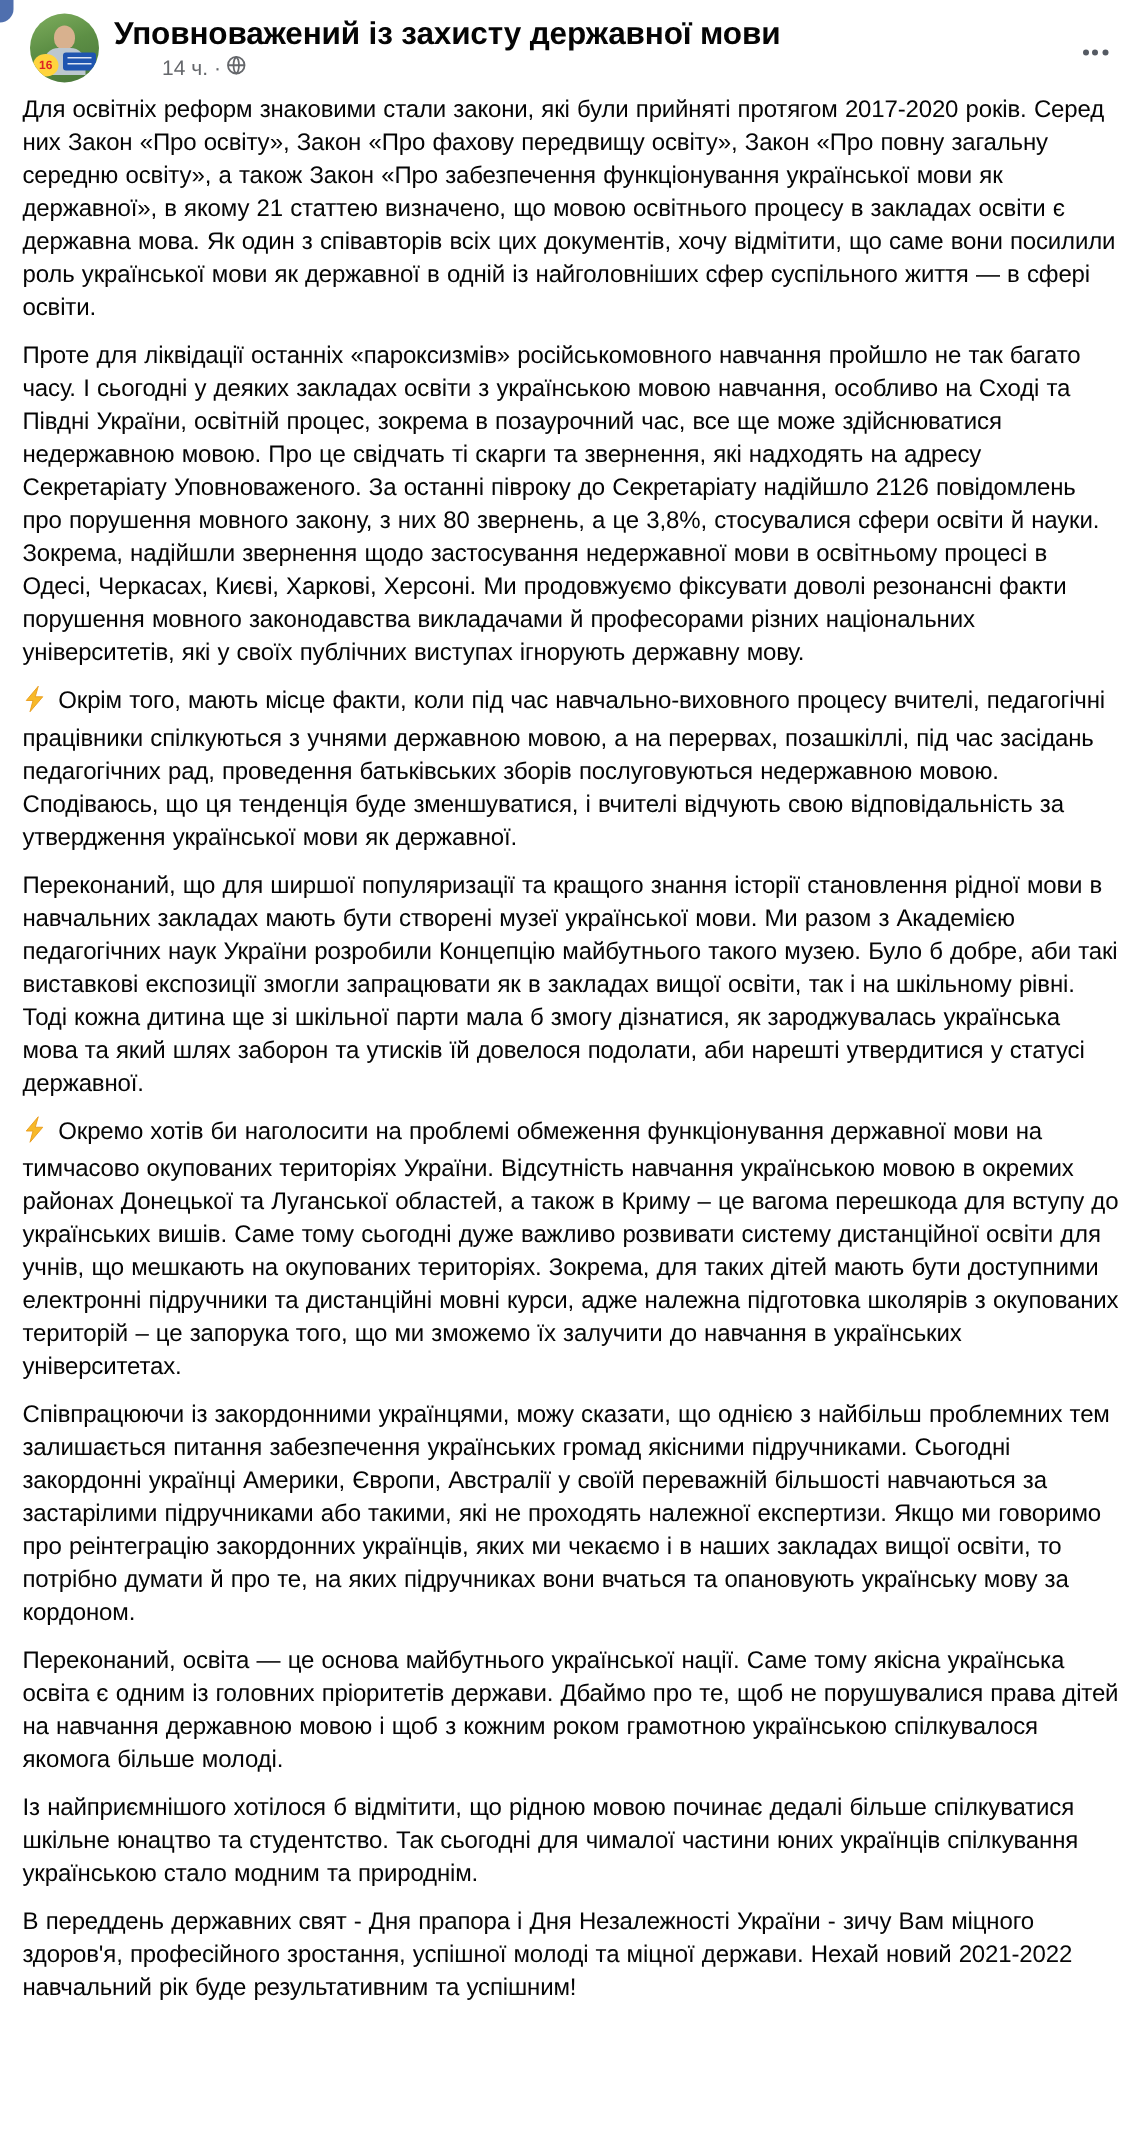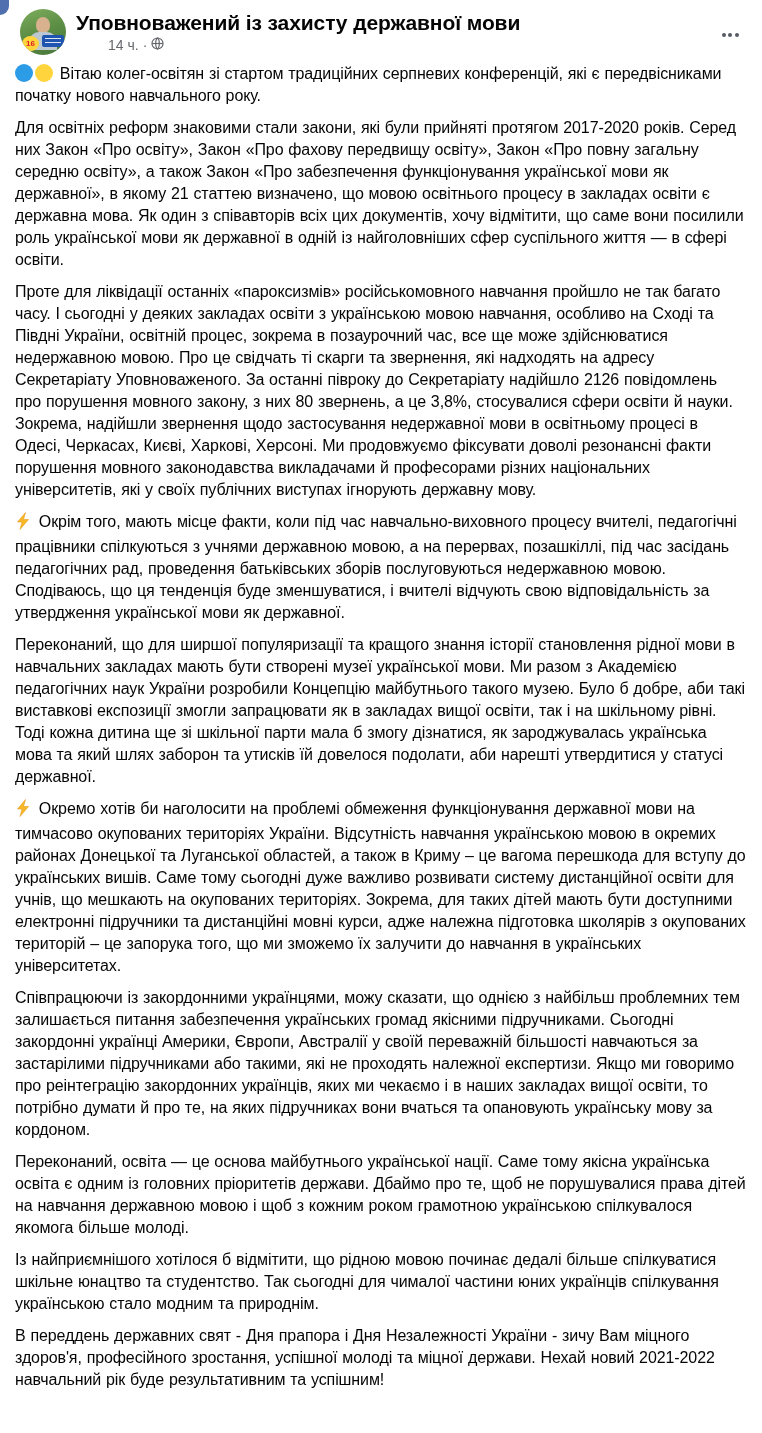--- a/index.html
+++ b/index.html
@@ -170,21 +170,20 @@
     <div class="more-btn" aria-label="Options">
       <span style="display:flex;gap:2.5px;">
           <b></b>
           <b></b>
           <b></b>
         </span>
     </div>
   </div>
 
   <div class="post-body" id="post-body">
-      <p><span class="emoji-circle blue"></span><span class="emoji-circle yellow"></span> <span>Вітаю колег-освітян зі стартом традиційних серпневих конференцій, які є передвісниками початку нового навчального року.</span></p>
       <p><span>Для освітніх реформ знаковими стали закони, які були прийняті протягом 2017-2020 років. Серед них Закон «Про освіту», Закон «Про фахову передвищу освіту», Закон «Про повну загальну середню освіту», а також Закон «Про забезпечення функціонування української мови як державної», в якому 21 статтею визначено, що мовою освітнього процесу в закладах освіти є державна мова. Як один з співавторів всіх цих документів, хочу відмітити, що саме вони посилили роль української мови як державної в одній із найголовніших сфер суспільного життя — в сфері освіти.</span></p>
       <p><span>Проте для ліквідації останніх «пароксизмів» російськомовного навчання пройшло не так багато часу. І сьогодні у деяких закладах освіти з українською мовою навчання, особливо на Сході та Півдні України, освітній процес, зокрема в позаурочний час, все ще може здійснюватися недержавною мовою. Про це свідчать ті скарги та звернення, які надходять на адресу Секретаріату Уповноваженого. За останні півроку до Секретаріату надійшло 2126 повідомлень про порушення мовного закону, з них 80 звернень, а це 3,8%, стосувалися сфери освіти й науки. Зокрема, надійшли звернення щодо застосування недержавної мови в освітньому процесі в Одесі, Черкасах, Києві, Харкові, Херсоні. Ми продовжуємо фіксувати доволі резонансні факти порушення мовного законодавства викладачами й професорами різних національних університетів, які у своїх публічних виступах ігнорують державну мову.</span></p>
       <p><span class="bolt"><svg width="16" height="18" viewBox="0 0 16 18">
             <polygon points="10.5,0.5 2.5,10 7,10 5,17.5 13.5,7.5 8.5,7.5" fill="var(--c-bolt)" stroke="#E89B1C" stroke-width="0.6"></polygon>
           </svg></span> <span>Окрім того, мають місце факти, коли під час навчально-виховного процесу вчителі, педагогічні працівники спілкуються з учнями державною мовою, а на перервах, позашкіллі, під час засідань педагогічних рад, проведення батьківських зборів послуговуються недержавною мовою. Сподіваюсь, що ця тенденція буде зменшуватися, і вчителі відчують свою відповідальність за утвердження української мови як державної.</span></p>
       <p><span>Переконаний, що для ширшої популяризації та кращого знання історії становлення рідної мови в навчальних закладах мають бути створені музеї української мови. Ми разом з Академією педагогічних наук України розробили Концепцію майбутнього такого музею. Було б добре, аби такі виставкові експозиції змогли запрацювати як в закладах вищої освіти, так і на шкільному рівні. Тоді кожна дитина ще зі шкільної парти мала б змогу дізнатися, як зароджувалась українська мова та який шлях заборон та утисків їй довелося подолати, аби нарешті утвердитися у статусі державної.</span></p>
       <p><span class="bolt"><svg width="16" height="18" viewBox="0 0 16 18">
             <polygon points="10.5,0.5 2.5,10 7,10 5,17.5 13.5,7.5 8.5,7.5" fill="var(--c-bolt)" stroke="#E89B1C" stroke-width="0.6"></polygon>
           </svg></span> <span>Окремо хотів би наголосити на проблемі обмеження функціонування державної мови на тимчасово окупованих територіях України. Відсутність навчання українською мовою в окремих районах Донецької та Луганської областей, а також в Криму – це вагома перешкода для вступу до українських вишів. Саме тому сьогодні дуже важливо розвивати систему дистанційної освіти для учнів, що мешкають на окупованих територіях. Зокрема, для таких дітей мають бути доступними електронні підручники та дистанційні мовні курси, адже належна підготовка школярів з окупованих територій – це запорука того, що ми зможемо їх залучити до навчання в українських університетах.</span></p>
       <p><span>Співпрацюючи із закордонними українцями, можу сказати, що однією з найбільш проблемних тем залишається питання забезпечення українських громад якісними підручниками. Сьогодні закордонні українці Америки, Європи, Австралії у своїй переважній більшості навчаються за застарілими підручниками або такими, які не проходять належної експертизи. Якщо ми говоримо про реінтеграцію закордонних українців, яких ми чекаємо і в наших закладах вищої освіти, то потрібно думати й про те, на яких підручниках вони вчаться та опановують українську мову за кордоном.</span></p>

